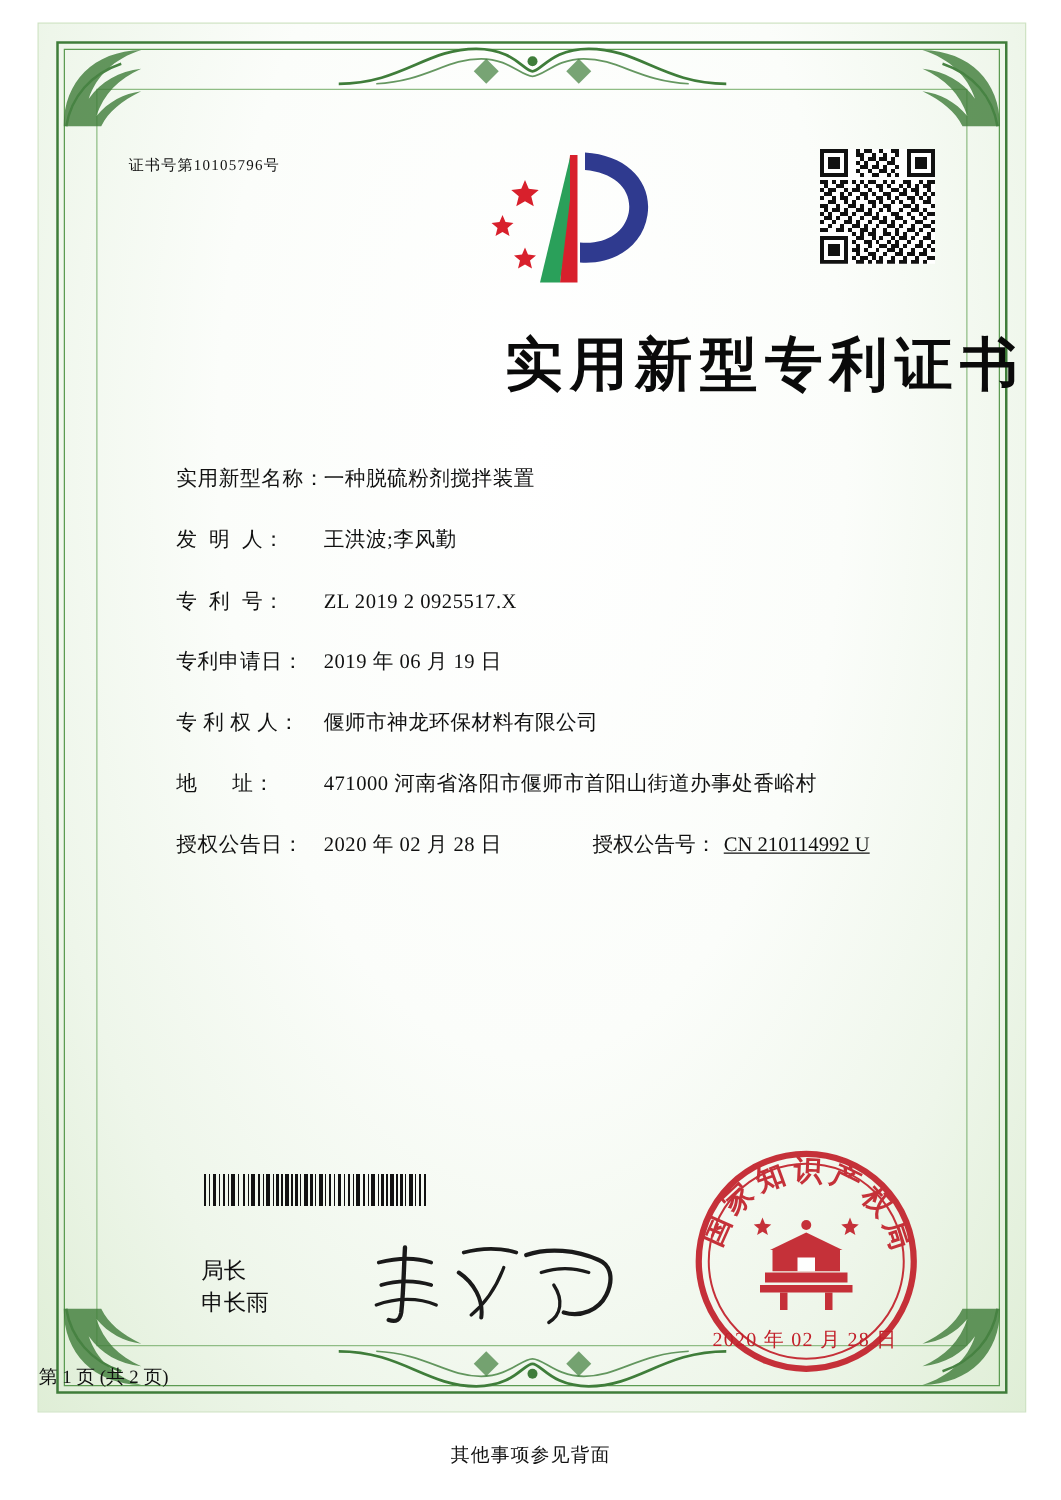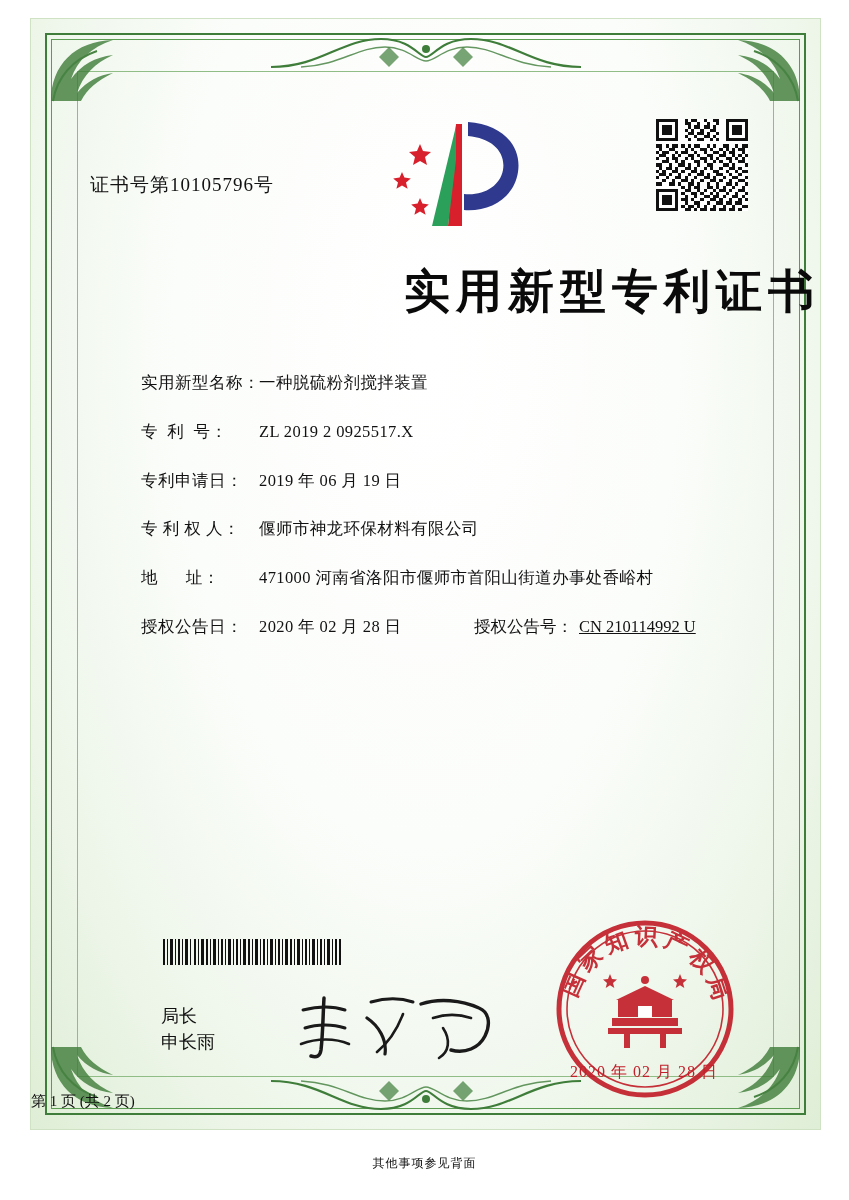--- a/index.html
+++ b/index.html
@@ -76,27 +76,26 @@
     bottom: 8px;
     transform: translateX(-50%) scaleY(-1);
     width: 330px;
     height: 46px;
     color: #3f7d3a;
   }
 
   
   .cert-no {
     position: absolute;
-    left: 59px;
+    left: 72px;
     top: 105px;
-    font-size: 19px;
+    font-size: 12px;
     letter-spacing: 1px;
     color: #111;
     font-family: "Liberation Serif", "DejaVu Serif", serif;
-    margin-top: 48px;
   }
 
   .logo {
     position: absolute;
     left: 355px;
     top: 95px;
     width: 140px;
     height: 125px;
   }
 
@@ -220,21 +219,21 @@
     font-size: 15px;
     color: #111;
   }
 
   .footer-note {
     position: absolute;
     left: 0;
     right: 0;
     top: 1155px;
     text-align: center;
-    font-size: 12px;
+    font-size: 15px;
     color: #111;
     letter-spacing: 1px;
   }
 </style>
 </head>
 <body>
 
 <div class="page">
 
   <div class="cert-sheet">
@@ -519,20 +518,24 @@
     </svg>
 
     <div class="title">实用新型专利证书</div>
 
     <div class="fields">
       <div class="field-row">
         <div class="field-label">实用新型名称：</div>
         <div class="field-value">一种脱硫粉剂搅拌装置</div>
       </div>
       <div class="field-row">
+        <div class="field-label">发  明  人：</div>
+        <div class="field-value">王洪波;李风勤</div>
+      </div>
+      <div class="field-row">
         <div class="field-label">专  利  号：</div>
         <div class="field-value">ZL 2019 2 0925517.X</div>
       </div>
       <div class="field-row">
         <div class="field-label">专利申请日：</div>
         <div class="field-value">2019 年 06 月 19 日</div>
       </div>
       <div class="field-row">
         <div class="field-label">专 利 权 人：</div>
         <div class="field-value">偃师市神龙环保材料有限公司</div>

